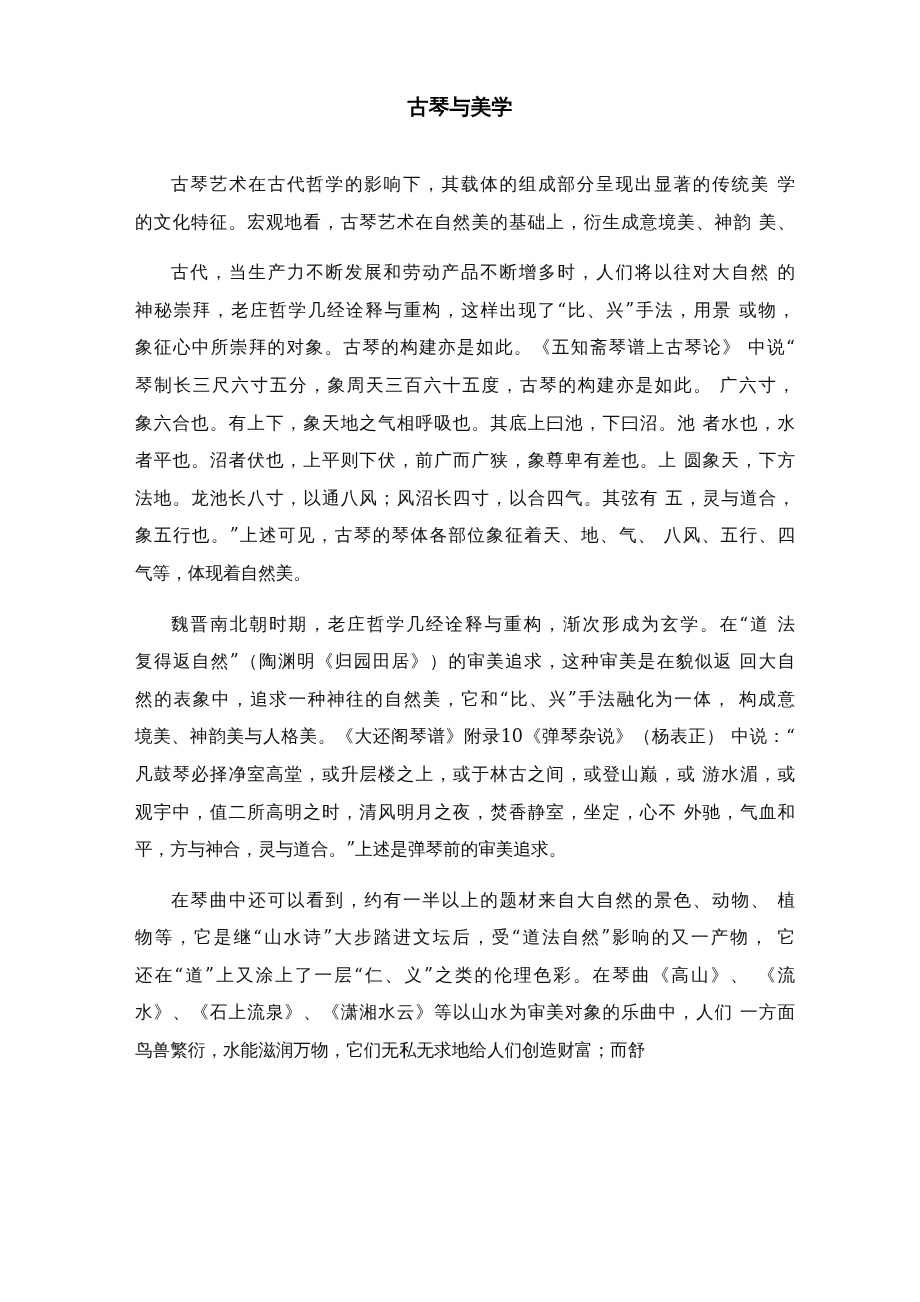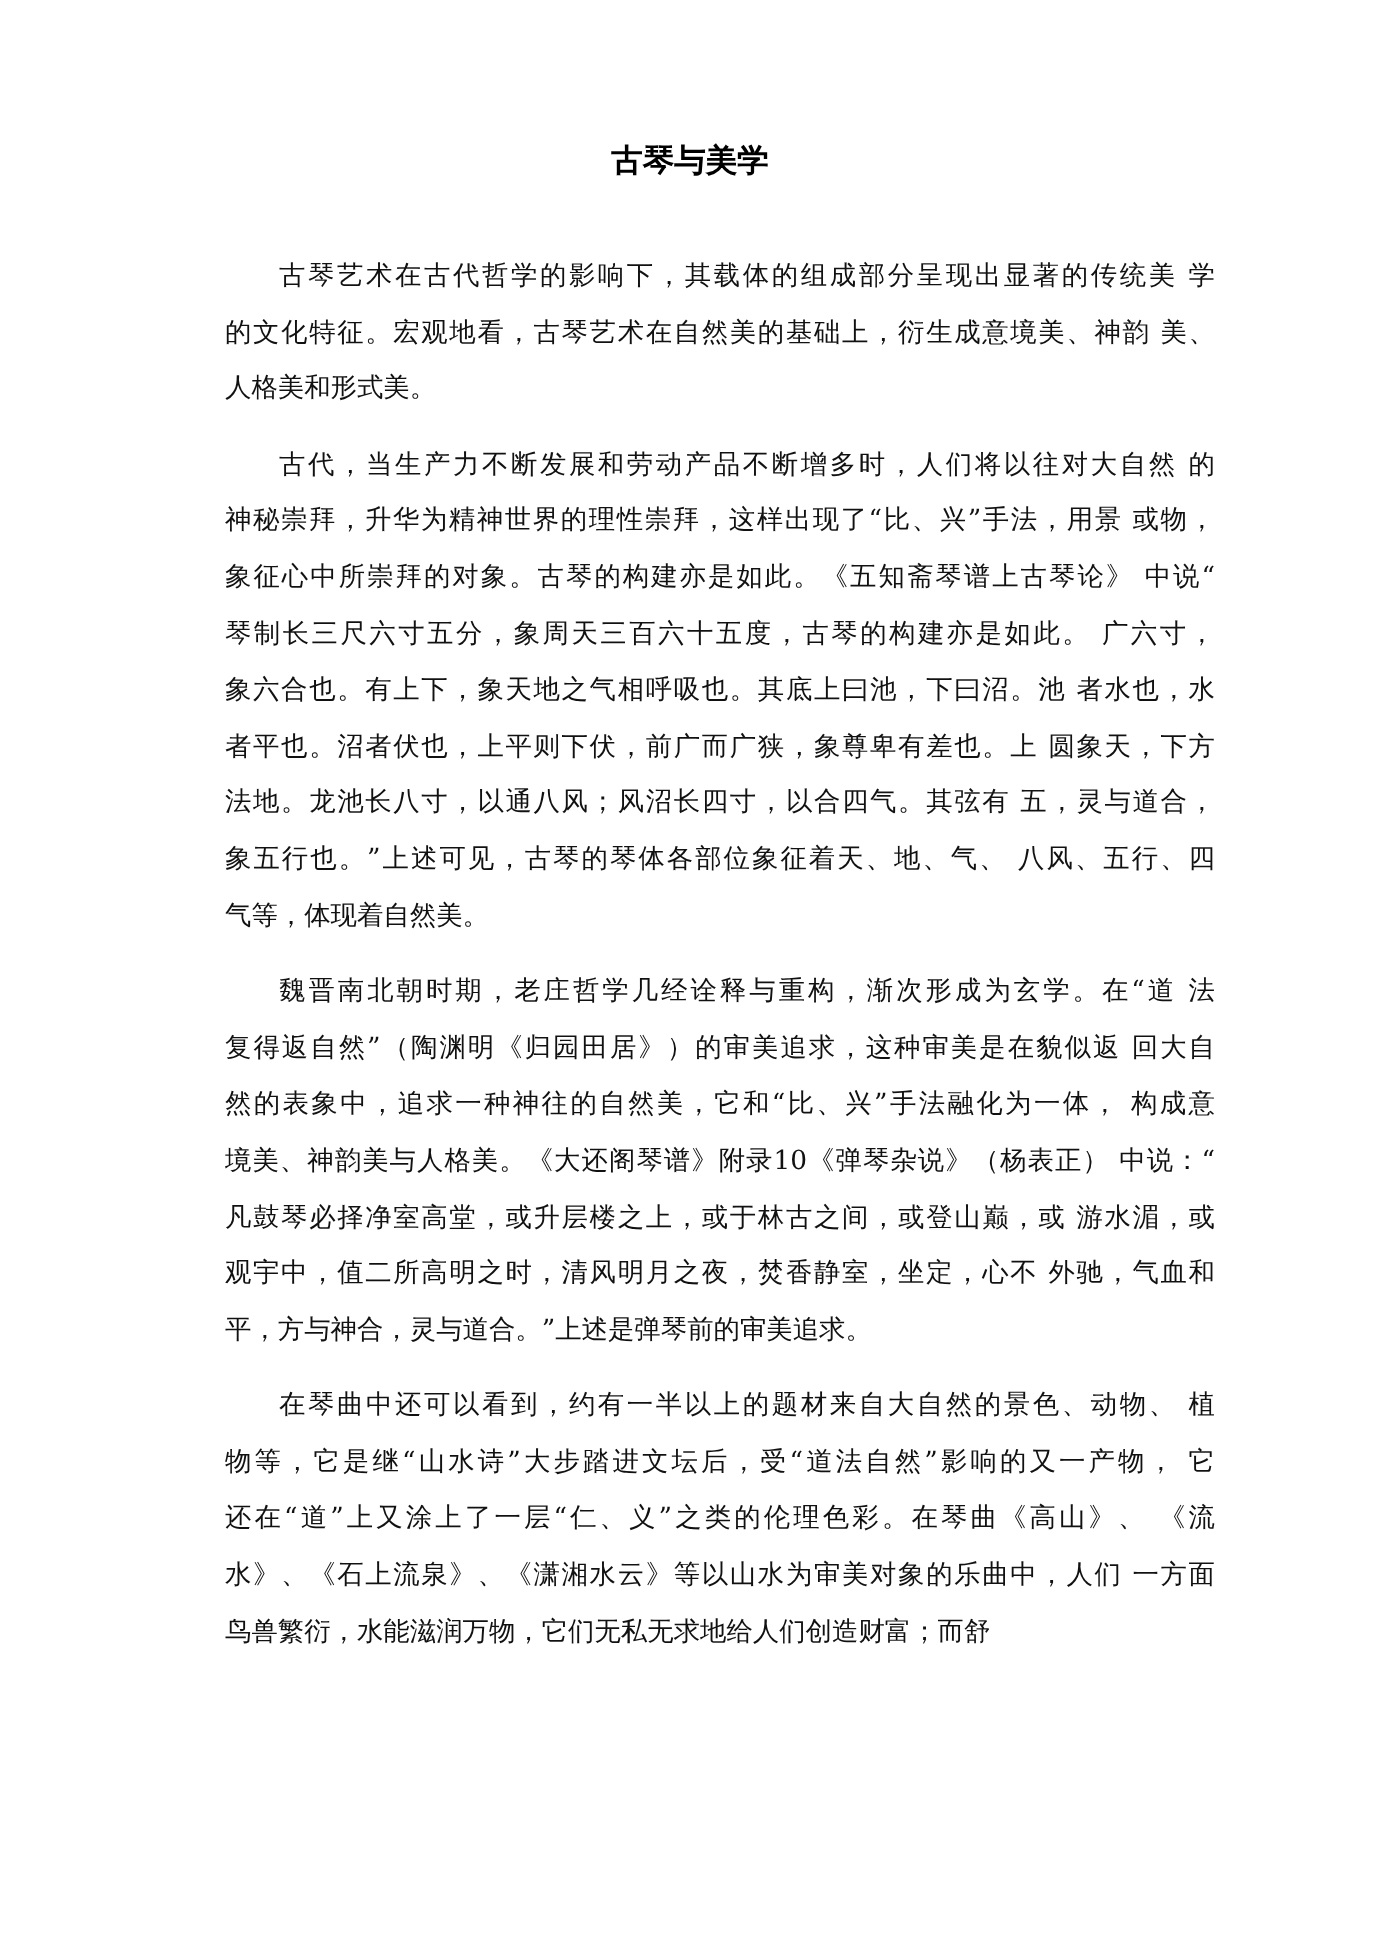--- a/index.html
+++ b/index.html
@@ -2,43 +2,42 @@
 <html><head>
 <meta charset="utf-8">
 <style>
   html, body { margin: 0; padding: 0; background: #ffffff; }
   body { width: 920px; height: 1302px; position: relative; overflow: hidden;
          font-family: "DejaVu Serif", "Liberation Serif", serif; color: #111111; }
   .page { position: absolute; left: 0; top: 0; width: 920px; height: 1302px; background: #fff; }
   .title { position: absolute; top: 93px; left: 0; width: 920px; text-align: center;
            font-family: "DejaVu Sans", "Liberation Sans", sans-serif; font-weight: bold;
            font-size: 21px; line-height: 28px; color: #000; letter-spacing: 0px; }
-  .body { position: absolute; left: 150px; width: 660px; top: 166px; }
+  .body { position: absolute; left: 135px; width: 660px; top: 166px; }
   .para { margin: 0 0 13px 0; }
   .line { display: block; height: 37.6px; line-height: 37.6px; font-size: 17.6px;
           text-align: justify; text-align-last: justify; white-space: nowrap; overflow: hidden; }
   .line.last { text-align-last: left; }
   .line.indent { padding-left: 36px; }
 </style>
 </head>
 <body>
 
 <div class="page">
   <div class="title">古琴与美学</div>
 
   <div class="body">
     <div class="para">
       <span class="line indent">古琴艺术在古代哲学的影响下，其载体的组成部分呈现出显著的传统美 学</span>
       <span class="line">的文化特征。宏观地看，古琴艺术在自然美的基础上，衍生成意境美、神韵 美、</span>
-      <span class="line last">人格美和形式美。</span>
     </div>
 
     <div class="para">
       <span class="line indent">古代，当生产力不断发展和劳动产品不断增多时，人们将以往对大自然 的</span>
-      <span class="line">神秘崇拜，升华为精神世界的理性崇拜，这样出现了“比、兴”手法，用景 或物，</span>
+      <span class="line">神秘崇拜，老庄哲学几经诠释与重构，这样出现了“比、兴”手法，用景 或物，</span>
       <span class="line">象征心中所崇拜的对象。古琴的构建亦是如此。《五知斋琴谱上古琴论》 中说“</span>
       <span class="line">琴制长三尺六寸五分，象周天三百六十五度，古琴的构建亦是如此。 广六寸，</span>
       <span class="line">象六合也。有上下，象天地之气相呼吸也。其底上曰池，下曰沼。池 者水也，水</span>
       <span class="line">者平也。沼者伏也，上平则下伏，前广而广狭，象尊卑有差也。上 圆象天，下方</span>
       <span class="line">法地。龙池长八寸，以通八风；风沼长四寸，以合四气。其弦有 五，灵与道合，</span>
       <span class="line">象五行也。”上述可见，古琴的琴体各部位象征着天、地、气、 八风、五行、四</span>
       <span class="line last">气等，体现着自然美。</span>
     </div>
 
     <div class="para">

